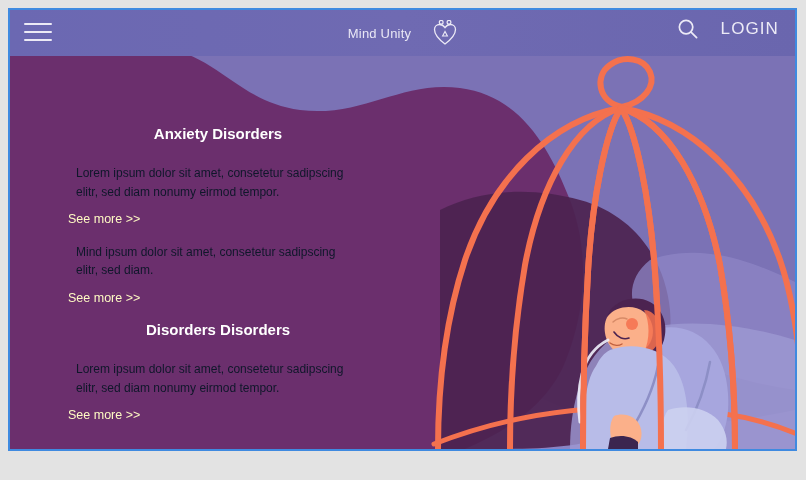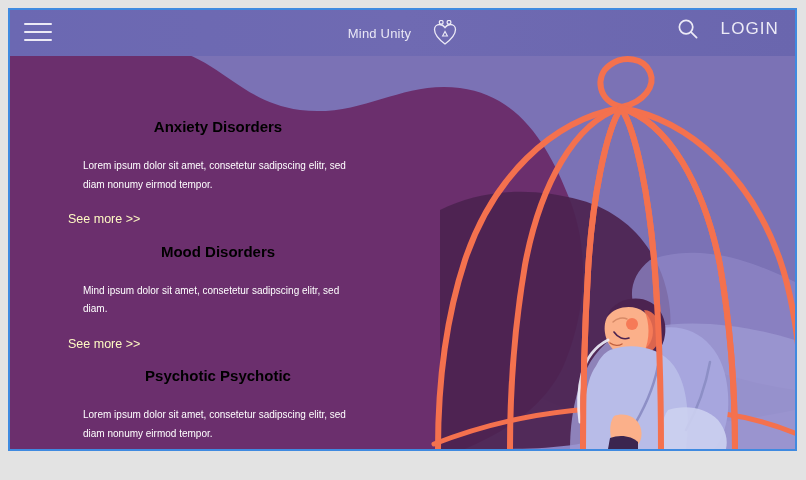--- a/index.html
+++ b/index.html
@@ -116,32 +116,32 @@
   
   #content-column {
     position: absolute;
     left: 58px;
     top: 100px;
     width: 300px;
     z-index: 30;
   }
   .topic-block { margin-bottom: 14px; }
   .topic-title {
-    color: #000000;
+    color: #ffffff;
     font-size: 15px;
     font-weight: bold;
     text-align: center;
-    margin: 8px 0 22px 0;
+    margin: 15px 0 22px 0;
     font-family: "Liberation Sans", sans-serif;
   }
   .topic-body {
-    color: #ffffff;
-    font-size: 10px;
+    color: #0f172a;
+    font-size: 12px;
     line-height: 18.5px;
-    margin: 15px;
+    margin: 8px;
     font-family: "Liberation Sans", sans-serif;
   }
   .topic-link {
     display: inline-block;
     color: #fef9c3;
     font-size: 12.5px;
     line-height: 18.5px;
     margin-top: 0px;
     cursor: pointer;
     text-decoration: none;
@@ -274,27 +274,26 @@
 
     <div id="content-column">
 
       <div class="topic-block" id="block-1">
         <h2 class="topic-title">Anxiety Disorders</h2>
         <p class="topic-body">Lorem ipsum dolor sit amet, consetetur sadipscing elitr, sed diam nonumy eirmod tempor.</p>
         <a class="topic-link">See more &gt;&gt;</a>
       </div>
 
       <div class="topic-block" id="block-2">
-        <h2 class="topic-title">Mood Disorders</h2>
         <p class="topic-body">Mind ipsum dolor sit amet, consetetur sadipscing elitr, sed diam.</p>
         <a class="topic-link">See more &gt;&gt;</a>
       </div>
 
       <div class="topic-block" id="block-3">
-        <h2 class="topic-title">Psychotic Psychotic</h2>
+        <h2 class="topic-title">Disorders Disorders</h2>
         <p class="topic-body">Lorem ipsum dolor sit amet, consetetur sadipscing elitr, sed diam nonumy eirmod tempor.</p>
         <a class="topic-link">See more &gt;&gt;</a>
       </div>
 
     </div>
 
   </div>
 </div>
 
 </body></html>

